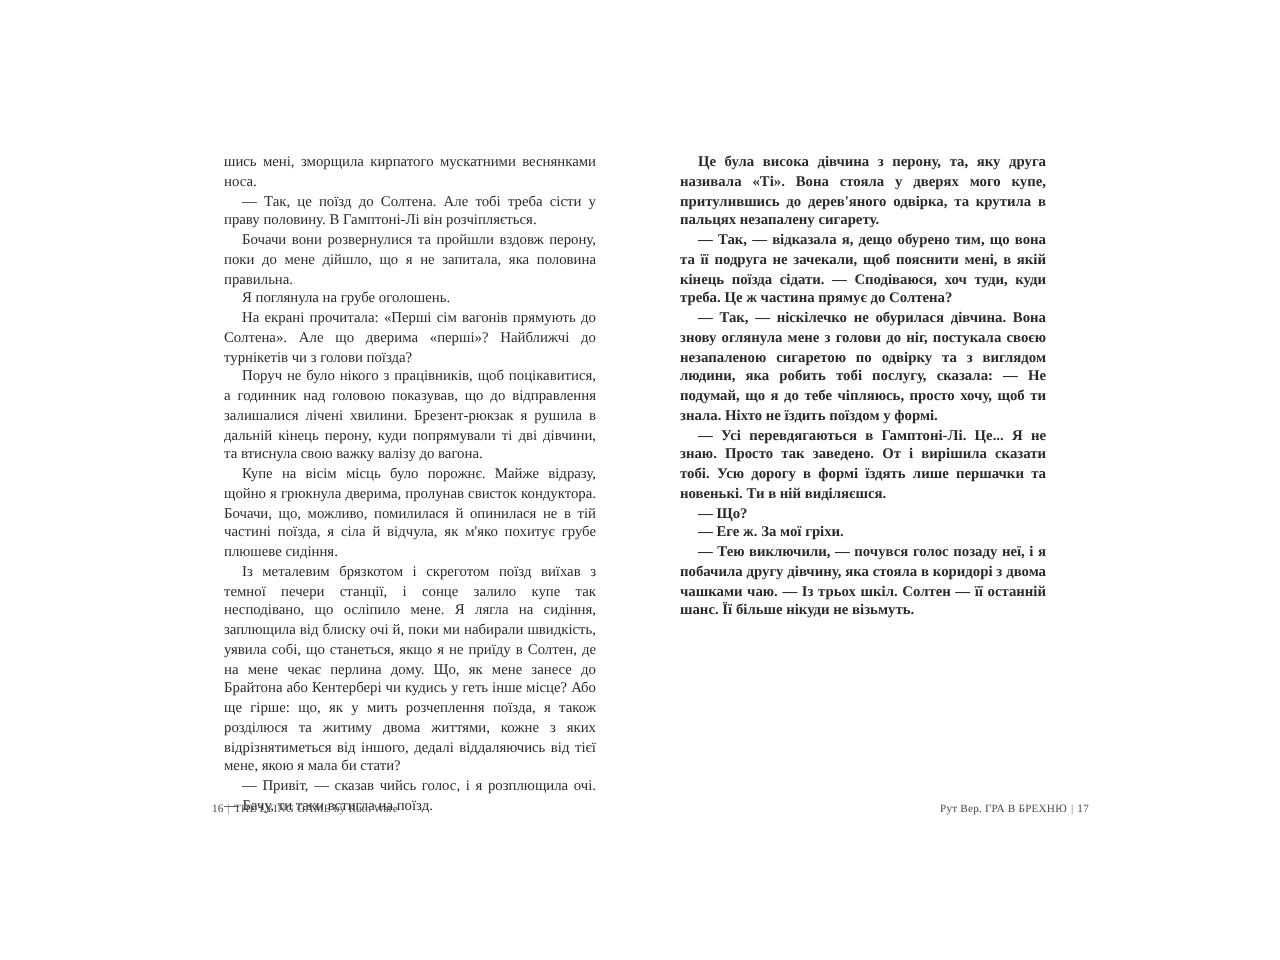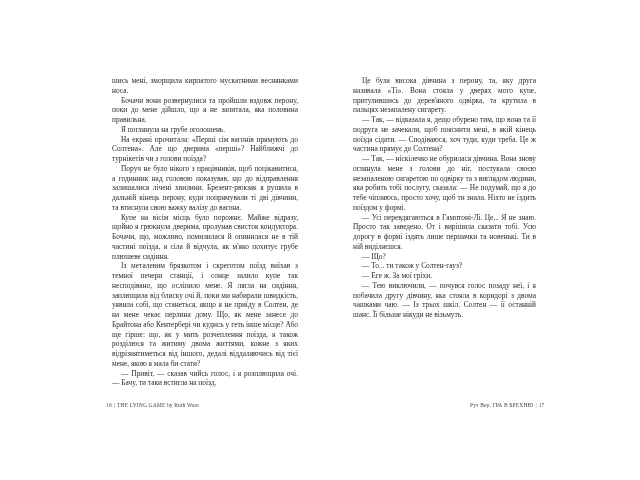--- a/index.html
+++ b/index.html
@@ -3,55 +3,55 @@
 <meta charset="utf-8">
 <style>
   html, body { margin:0; padding:0; }
   body {
     width:640px; height:480px; background:#ffffff; position:relative; overflow:hidden;
     font-family: "Liberation Serif", "DejaVu Serif", serif; color:#2a2a2a;
   }
   .spread { position:absolute; left:0; top:0; width:640px; height:480px; }
   .page { position:absolute; top:76px; width:186px; font-size:7.4px; line-height:9.75px; }
   .page.left { left:112px; }
-  .page.right { left:353px; width:183px; }
+  .page.right { left:340px; width:183px;font-weight:bold; }
   .page p { margin:0; text-align:justify; text-indent:9px; }
   .page p.noindent { text-indent:0; }
   .footer { position:absolute; top:402px; font-size:5.6px; color:#4a4a4a; letter-spacing:0.1px; white-space:nowrap; }
   .footer.left { left:106px; }
   .footer.right { left:470px; }
   .footer .sep { margin:0 2px; color:#777; }
 </style>
 </head>
 <body>
 
 <div class="spread">
 
   <div class="page left">
     <p class="noindent">шись мені, зморщила кирпатого мускатними веснянками носа.</p>
+    <p>— Так, це поїзд до Солтена. Але тобі треба сісти у праву половину. В Гамптоні-Лі він розчіпляється.</p>
     <p>Бочачи вони розвернулися та пройшли вздовж перону, поки до мене дійшло, що я не запитала, яка половина правильна.</p>
     <p>Я поглянула на грубе оголошень.</p>
     <p>На екрані прочитала: «Перші сім вагонів прямують до Солтена». Але що дверима «перші»? Найближчі до турнікетів чи з голови поїзда?</p>
     <p>Поруч не було нікого з працівників, щоб поцікавитися, а годинник над головою показував, що до відправлення залишалися лічені хвилини. Брезент-рюкзак я рушила в дальній кінець перону, куди попрямували ті дві дівчини, та втиснула свою важку валізу до вагона.</p>
     <p>Купе на вісім місць було порожнє. Майже відразу, щойно я грюкнула дверима, пролунав свисток кондуктора. Бочачи, що, можливо, помилилася й опинилася не в тій частині поїзда, я сіла й відчула, як м'яко похитує грубе плюшеве сидіння.</p>
     <p>Із металевим брязкотом і скреготом поїзд виїхав з темної печери станції, і сонце залило купе так несподівано, що осліпило мене. Я лягла на сидіння, заплющила від блиску очі й, поки ми набирали швидкість, уявила собі, що станеться, якщо я не приїду в Солтен, де на мене чекає перлина дому. Що, як мене занесе до Брайтона або Кентербері чи кудись у геть інше місце? Або ще гірше: що, як у мить розчеплення поїзда, я також розділюся та житиму двома життями, кожне з яких відрізнятиметься від іншого, дедалі віддаляючись від тієї мене, якою я мала би стати?</p>
     <p>— Привіт, — сказав чийсь голос, і я розплющила очі. — Бачу, ти таки встигла на поїзд.</p>
   </div>
 
   <div class="footer left">
     <span>16</span><span class="sep">|</span><span>THE LYING GAME by Ruth Ware</span>
   </div>
 
   <div class="page right">
     <p>Це була висока дівчина з перону, та, яку друга називала «Ті». Вона стояла у дверях мого купе, притулившись до дерев'яного одвірка, та крутила в пальцях незапалену сигарету.</p>
     <p>— Так, — відказала я, дещо обурено тим, що вона та її подруга не зачекали, щоб пояснити мені, в якій кінець поїзда сідати. — Сподіваюся, хоч туди, куди треба. Це ж частина прямує до Солтена?</p>
     <p>— Так, — ніскілечко не обурилася дівчина. Вона знову оглянула мене з голови до ніг, постукала своєю незапаленою сигаретою по одвірку та з виглядом людини, яка робить тобі послугу, сказала: — Не подумай, що я до тебе чіпляюсь, просто хочу, щоб ти знала. Ніхто не їздить поїздом у формі.</p>
     <p>— Усі перевдягаються в Гамптоні-Лі. Це... Я не знаю. Просто так заведено. От і вирішила сказати тобі. Усю дорогу в формі їздять лише першачки та новенькі. Ти в ній виділяєшся.</p>
     <p>— Що?</p>
-    <p>— То... ти також у Солтен-гауз?</p>
     <p>— Еге ж. За мої гріхи.</p>
     <p>— Тею виключили, — почувся голос позаду неї, і я побачила другу дівчину, яка стояла в коридорі з двома чашками чаю. — Із трьох шкіл. Солтен — її останній шанс. Її більше нікуди не візьмуть.</p>
   </div>
 
   <div class="footer right">
     <span>Рут Вер. ГРА В БРЕХНЮ</span><span class="sep">|</span><span>17</span>
   </div>
 
 </div>
 

